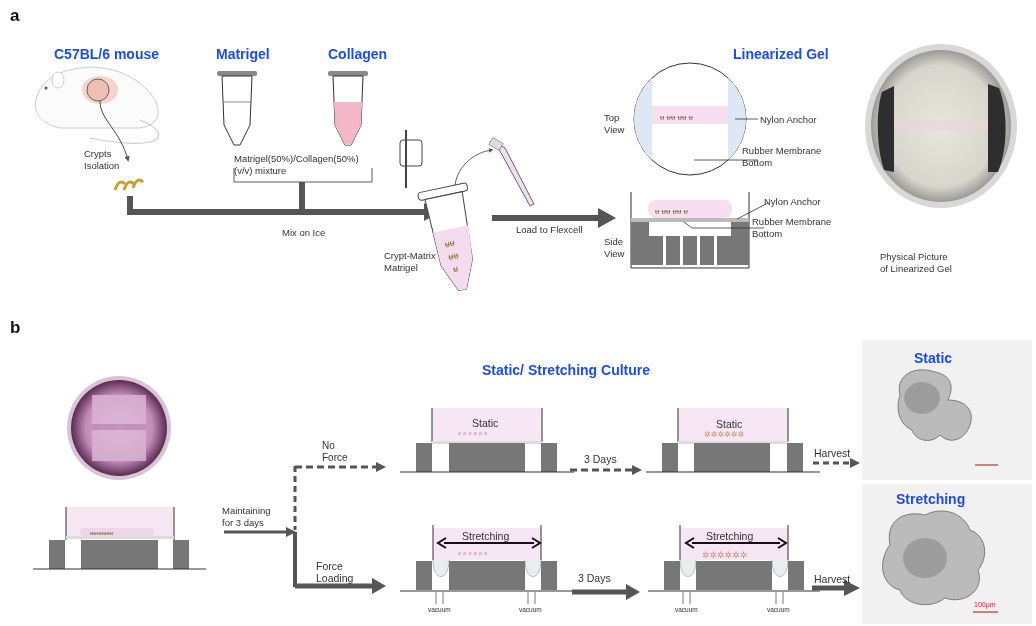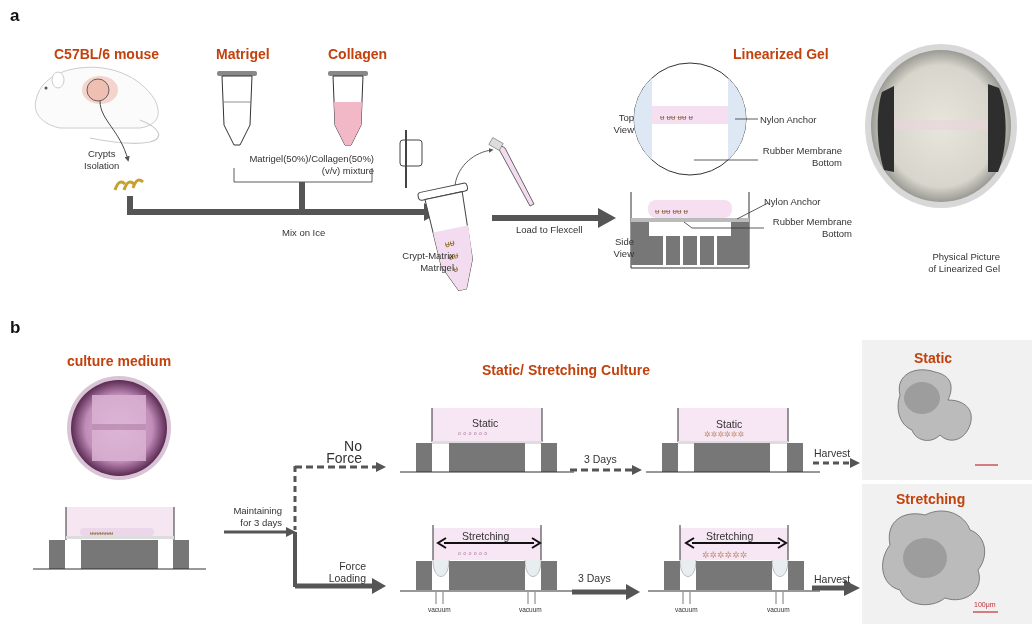--- a/index.html
+++ b/index.html
@@ -1,21 +1,21 @@
 <!DOCTYPE html>
 <html><head>
 <meta charset="utf-8">
 <style>
   html,body{margin:0;padding:0;background:#ffffff;}
   body{width:1036px;height:626px;position:relative;overflow:hidden;font-family:"Liberation Sans",sans-serif;color:#222;}
   .abs{position:absolute;}
   .panel-label{font-weight:bold;font-size:17px;color:#111;}
-  .title{font-weight:bold;font-size:14px;color:#c2410c;white-space:nowrap;}
-  .lbl{font-size:9.5px;color:#333;white-space:nowrap;line-height:12px;text-align:center;}
-  .lbl.c{text-align:right;}
+  .title{font-weight:bold;font-size:14px;color:#1d4ed8;white-space:nowrap;}
+  .lbl{font-size:9.5px;color:#333;white-space:nowrap;line-height:12px;}
+  .lbl.c{text-align:left;}
   .small{font-size:6.5px;color:#333;}
   svg{position:absolute;left:0;top:0;}
 </style>
 </head>
 <body>
 
 <div class="abs panel-label" style="left:10px;top:6px;">a</div>
 
 <div class="abs title" style="left:54px;top:46px;">C57BL/6 mouse</div>
 <div class="abs title" style="left:216px;top:46px;text-align:right;">Matrigel</div>
@@ -290,28 +290,27 @@
   <div>Rubber Membrane</div>
     <div>Bottom</div>
 </div>
 <div class="abs lbl c" style="left:880px;top:251px;width:120px;">
   <div>Physical Picture</div>
     <div>of Linearized Gel</div>
 </div>
 
 <div class="abs panel-label" style="left:10px;top:318px;">b</div>
 <div class="abs title c" style="left:24px;top:352px;width:190px;text-align:center;line-height:18px;">
-    <div>culture medium</div>
 </div>
 <div class="abs lbl c" style="left:222px;top:505px;width:60px;">
   <div>Maintaining</div>
     <div>for 3 days</div>
 </div>
 <div class="abs title" style="left:482px;top:362px;text-align:right;">Static/ Stretching Culture</div>
-<div class="abs lbl c" style="left:322px;top:440px;width:40px;font-size:14px;">
+<div class="abs lbl c" style="left:322px;top:440px;width:40px;font-size:10px;">
   <div>No</div>
     <div>Force</div>
 </div>
 <div class="abs lbl c" style="left:316px;top:560px;width:50px;font-size:10.5px;">
   <div>Force</div>
     <div>Loading</div>
 </div>
 <div class="abs lbl" style="left:472px;top:417px;font-size:10.5px;">Static</div>
 <div class="abs lbl" style="left:716px;top:418px;font-size:10.5px;">Static</div>
 <div class="abs lbl" style="left:462px;top:530px;font-size:10.5px;">Stretching</div>

